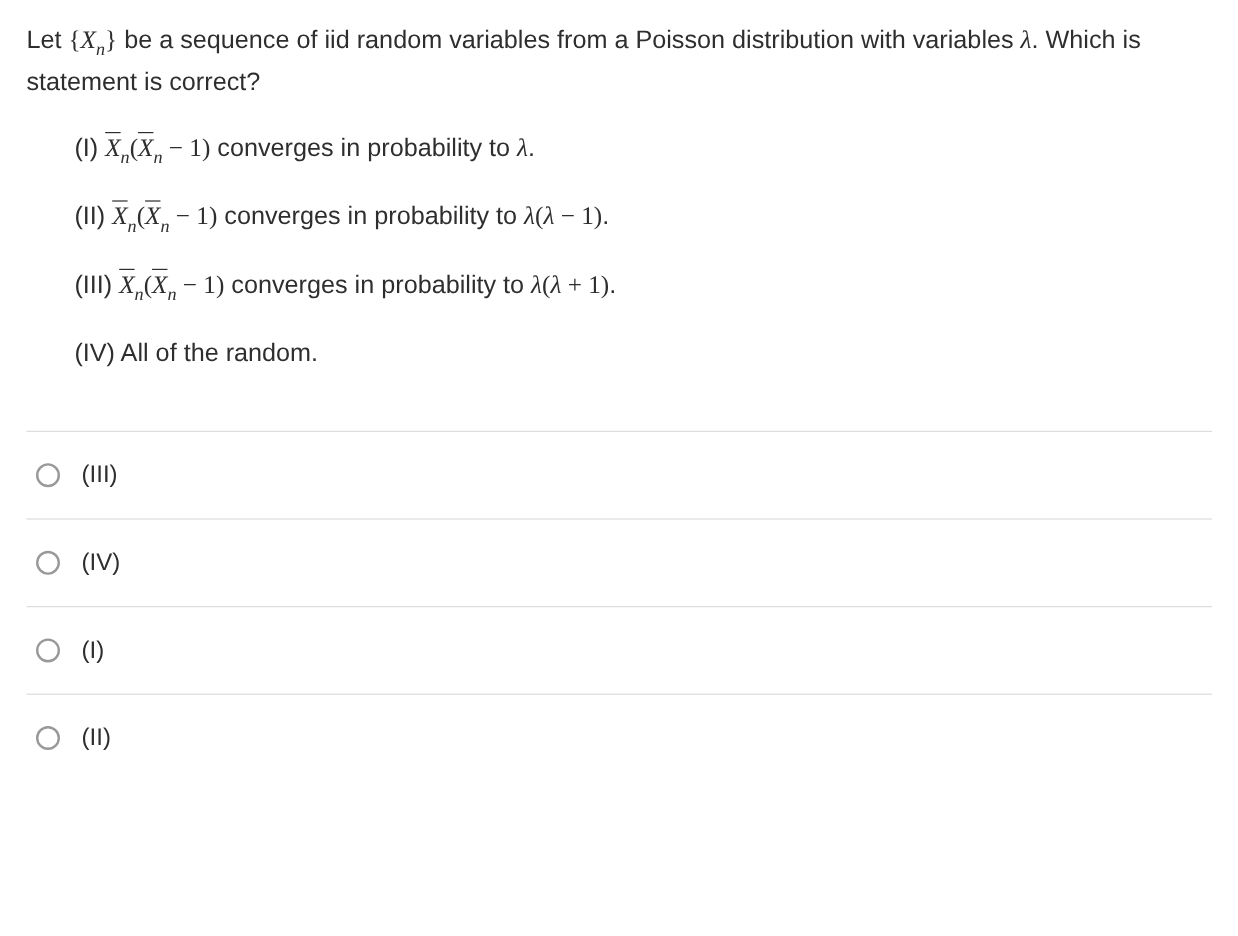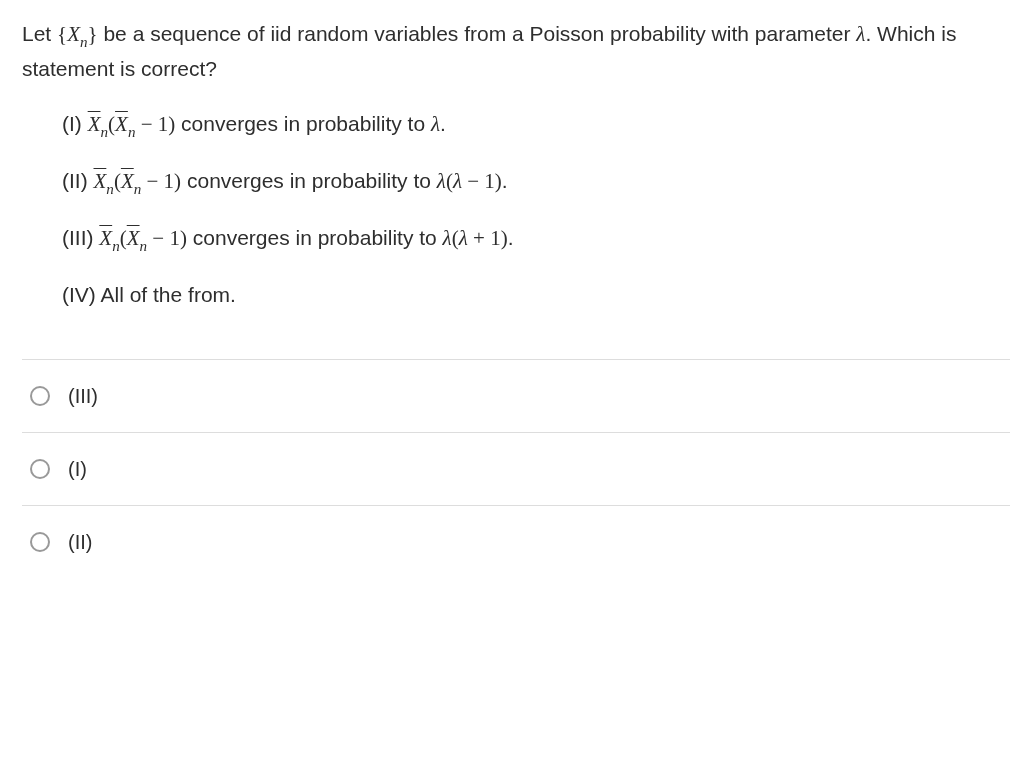--- a/index.html
+++ b/index.html
@@ -67,43 +67,47 @@
     }
     .answer-label {
       color: #2e2e2e;
       font-size: 20px;
     }
   </style>
 </head>
 <body>
 
 <div class="question-text">
-  <span>Let </span><span class="math-roman">{</span><span class="math">X<span class="sub">n</span></span><span class="math-roman">}</span><span> be a sequence of iid random variables from a Poisson probability with parameter </span><span class="math">λ</span><span>. Which is statement is correct?</span>
+  <span>Let </span><span class="math-roman">{</span><span class="math">X<span class="sub">n</span></span><span class="math-roman">}</span><span> be a sequence of iid random variables from a Poisson distribution with variables </span><span class="math">λ</span><span>. Which is statement is correct?</span>
 </div>
 
 <div class="statement">
   <span>(I) </span><span class="math"><span class="bar">X</span><span class="sub">n</span></span><span class="math-roman">(</span><span class="math"><span class="bar">X</span><span class="sub">n</span></span><span class="math-roman"> − 1)</span><span> converges in probability to </span><span class="math">λ</span><span>.</span>
 </div>
 
 <div class="statement">
   <span>(II)  </span><span class="math"><span class="bar">X</span><span class="sub">n</span></span><span class="math-roman">(</span><span class="math"><span class="bar">X</span><span class="sub">n</span></span><span class="math-roman"> − 1)</span><span> converges in probability to </span><span class="math">λ</span><span class="math-roman">(</span><span class="math">λ</span><span class="math-roman"> − 1)</span><span>.</span>
 </div>
 
 <div class="statement">
   <span>(III)  </span><span class="math"><span class="bar">X</span><span class="sub">n</span></span><span class="math-roman">(</span><span class="math"><span class="bar">X</span><span class="sub">n</span></span><span class="math-roman"> − 1)</span><span> converges in probability to </span><span class="math">λ</span><span class="math-roman">(</span><span class="math">λ</span><span class="math-roman"> + 1)</span><span>.</span>
 </div>
 
 <div class="statement">
-  <span>(IV) All of the from.</span>
+  <span>(IV) All of the random.</span>
 </div>
 
 <div class="answer-block">
   <div class="answer-option">
     <div class="radio"></div>
     <span class="answer-label">(III)</span>
+  </div>
+  <div class="answer-option">
+    <div class="radio"></div>
+    <span class="answer-label">(IV)</span>
   </div>
   <div class="answer-option">
     <div class="radio"></div>
     <span class="answer-label">(I)</span>
   </div>
   <div class="answer-option">
     <div class="radio"></div>
     <span class="answer-label">(II)</span>
   </div>
 </div>

